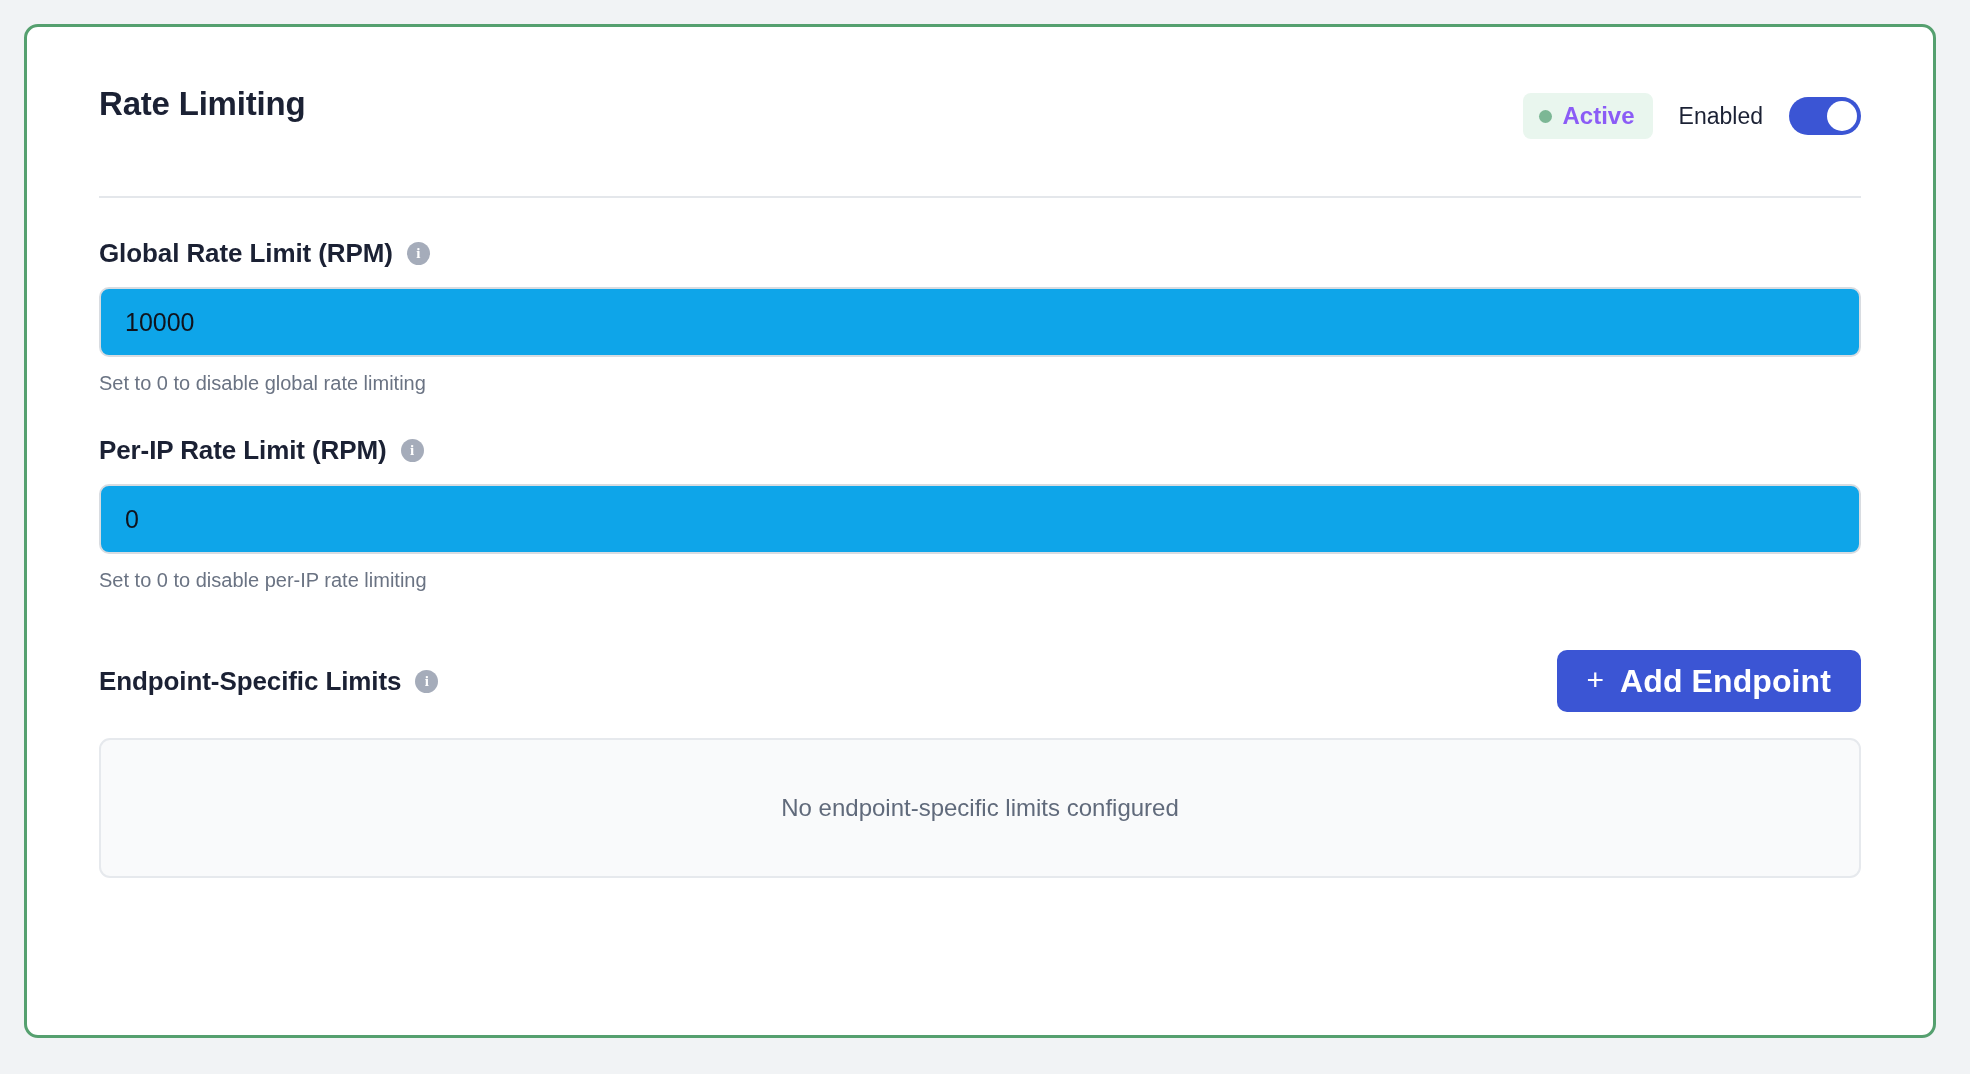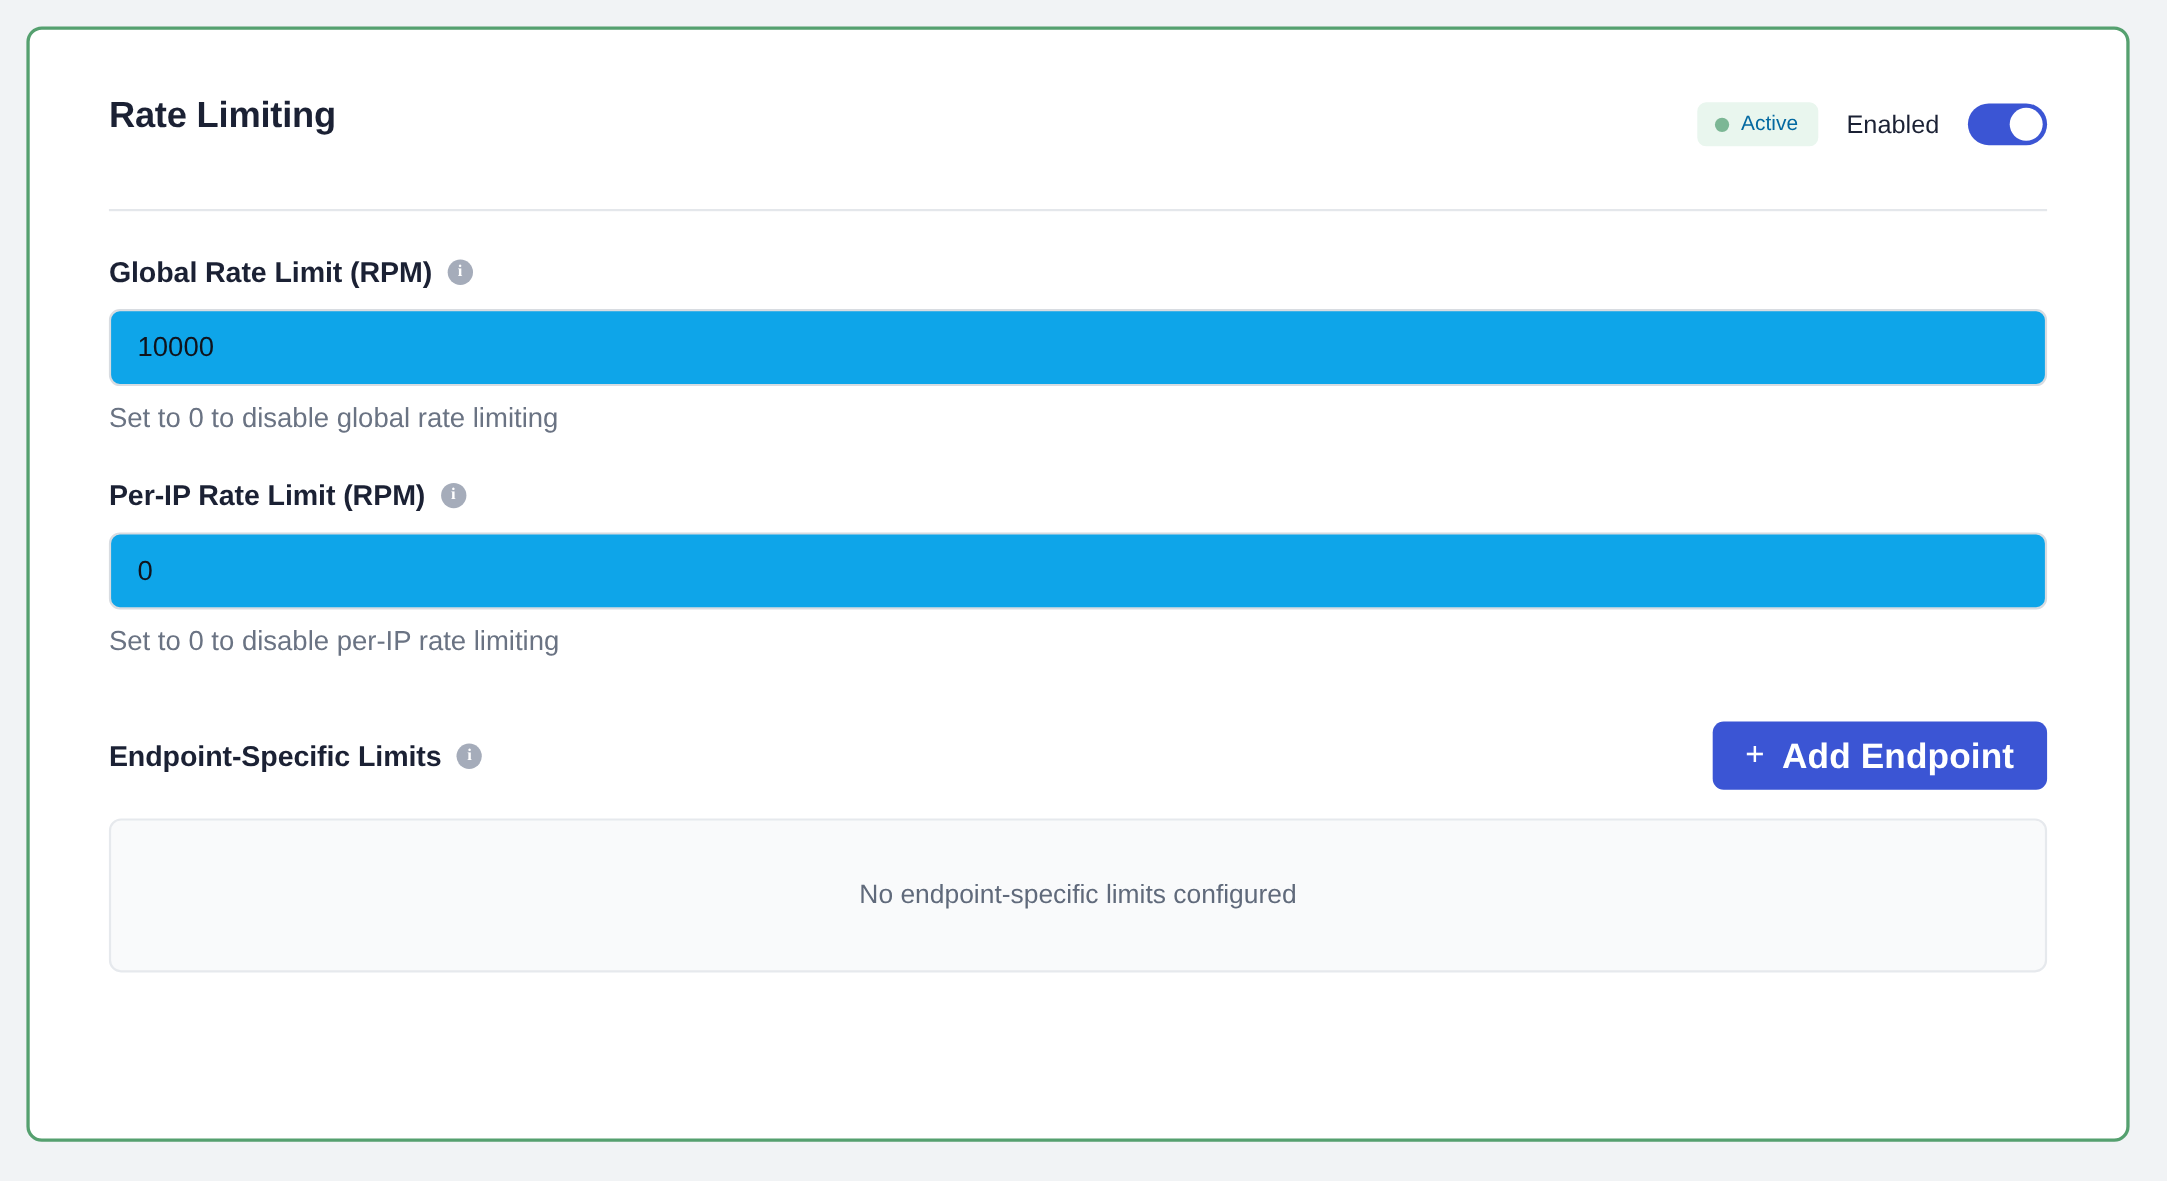--- a/index.html
+++ b/index.html
@@ -73,23 +73,23 @@
 
   .status-dot {
     width: 13px;
     height: 13px;
     border-radius: 50%;
     background: #7cb795;
     display: block;
   }
 
   .status-text {
-    font-size: 19px;
-    font-weight: normal;
-    color: #0369a1;
+    font-size: 24px;
+    font-weight: bold;
+    color: #8b5cf6;
   }
 
   .toggle-label {
     font-size: 23px;
     color: #1b2134;
     font-weight: 500;
   }
 
   .toggle {
     width: 72px;
@@ -161,21 +161,21 @@
     padding: 0 24px;
     font-family: "Liberation Sans", sans-serif;
     font-size: 25px;
     color: #10131c;
     outline: none;
   }
   .text-input::placeholder { color: #9aa1ad; }
 
   .helper-text {
     margin-top: 15px;
-    font-size: 25px;
+    font-size: 20px;
     color: #6a7383;
   }
 
   
   .endpoints-header {
     margin-top: 58px;
     display: flex;
     align-items: center;
     justify-content: space-between;
   }

